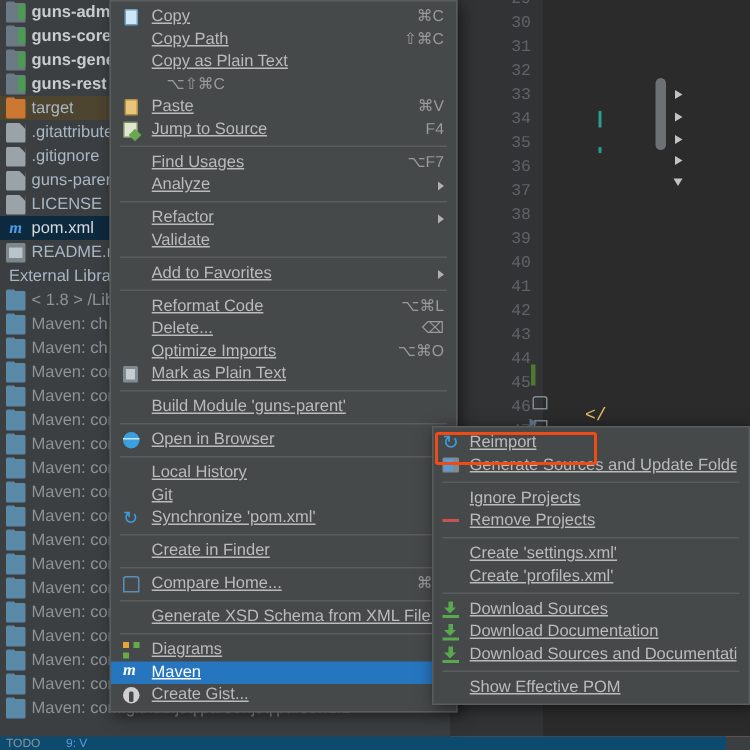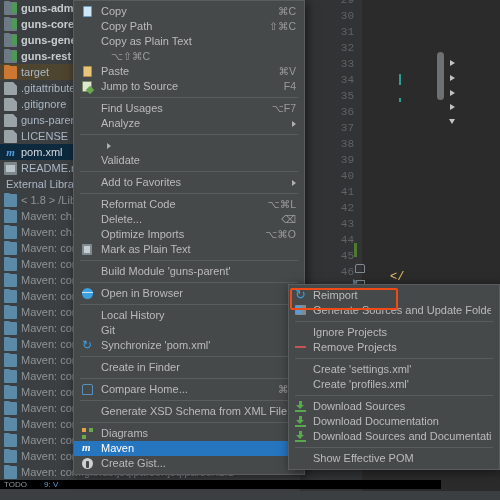--- a/index.html
+++ b/index.html
@@ -73,38 +73,38 @@
   .scroll-thumb { position: absolute; background: #6e7173; border-radius: 4px; }
   .marker-tri { position: absolute; width: 0; height: 0;
         border-left: 5px solid #c3c3c3; border-top: 3.5px solid transparent;
         border-bottom: 3.5px solid transparent; }
   .marker-tri-d { position: absolute; width: 0; height: 0;
         border-top: 5px solid #c3c3c3; border-left: 3.5px solid transparent;
         border-right: 3.5px solid transparent; }
   .green-bar { position: absolute; background: #4d7a2e; width: 3px; }
   .teal-bar { position: absolute; background: #2a9d8f; width: 2px; }
 
-  .statusbar { position: absolute; left: 0; bottom: 11px; width: 441px; height: 9px;
-        background: #000000; font-size: 8px; color: #8d9499; }
+  .statusbar { position: absolute; left: 0; bottom: 0; width: 484px; height: 9px;
+        background: #0c4a6e; font-size: 8px; color: #8d9499; }
   .sb-item { position: absolute; white-space: nowrap; line-height: 9px; }
 
   
   .ctxmenu {
     position: absolute; left: 73px; top: 0; width: 232px;
     background: #46494a; border: 1px solid #5a5d5e;
     box-shadow: 2px 2px 10px rgba(0,0,0,.55);
     padding: 3px 0 3px 0;
   }
   .mi {
     position: relative; height: 15px; line-height: 15px;
     font-size: 11px; color: #bbbbbb; padding-left: 27px; padding-right: 8px;
     white-space: nowrap; display: flex; align-items: center;
   }
   .mi.sel { background: #2675bf; color: #ffffff; }
-  .mi .label { flex: 1 1 auto; overflow: hidden; }
+  .mi .label { flex: 1 1 auto; overflow: hidden; text-decoration: underline; }
   .mi .sc { color: #9b9b9b; font-size: 10.5px; padding-left: 10px; }
   .mi-sep { height: 1px; background: #5a5d5e; margin: 3px 6px; }
   .arrow {
     width: 0; height: 0; margin-left: 6px;
     border-left: 4px solid #b0b0b0;
     border-top: 3px solid transparent; border-bottom: 3px solid transparent;
   }
   .mi.sel .arrow { border-left-color: #ffffff; }
   .mi-icon { position: absolute; left: 7px; top: 1px; width: 13px; height: 13px; }
 
@@ -380,20 +380,21 @@
         <div class="mi">
           <span class="label">Find Usages</span>
           <span class="sc">⌥F7</span>
         </div>
         <div class="mi">
           <span class="label">Analyze</span>
           <span class="arrow"></span>
         </div>
         <div class="mi-sep"></div>
         <div class="mi">
+          <span class="label">Refactor</span>
           <span class="arrow"></span>
         </div>
         <div class="mi">
           <span class="label">Validate</span>
         </div>
         <div class="mi-sep"></div>
         <div class="mi">
           <span class="label">Add to Favorites</span>
           <span class="arrow"></span>
         </div>

